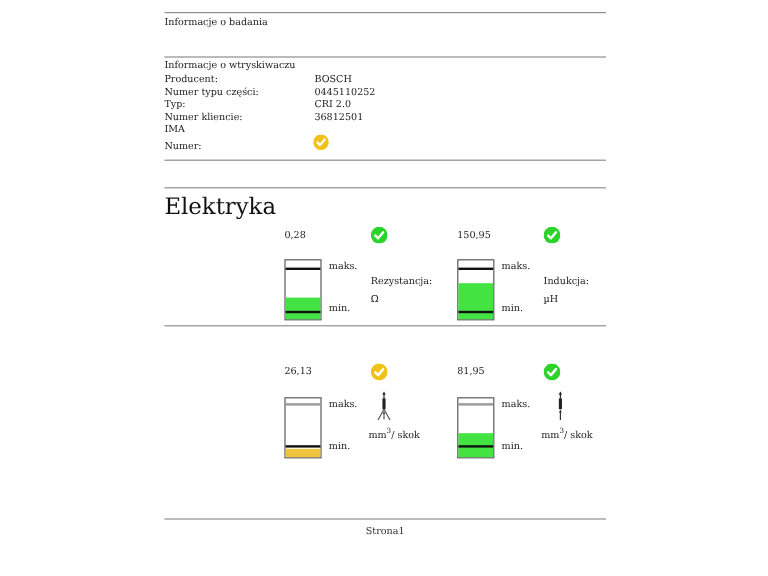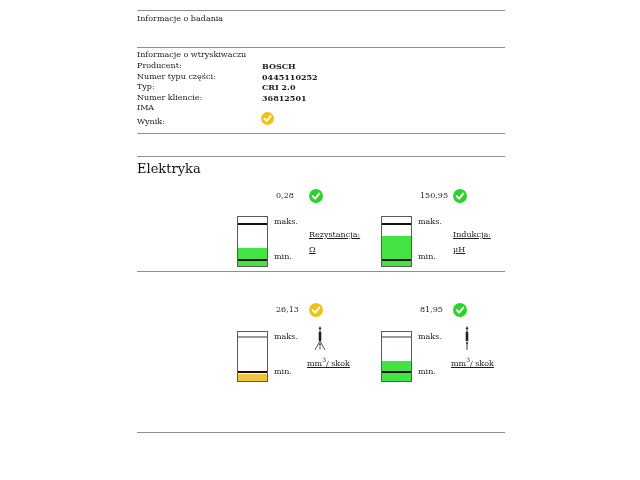--- a/index.html
+++ b/index.html
@@ -1,33 +1,33 @@
 <!DOCTYPE html>
 <html><head>
 <meta charset="utf-8">
 <style>
   html,body { margin:0; padding:0; background:#fff; }
   .page { position:relative; width:640px; height:480px; background:#ffffff;
           font-family:"DejaVu Serif", serif; font-size:8px; color:#1c1c1c; overflow:hidden; }
   .abs { position:absolute; }
   .rule { position:absolute; left:137px; width:368px; height:0; border-top:1px solid #8f8f8f; }
-  .sec-title { position:absolute; font-size:13px; color:#111; }
+  .sec-title { position:absolute; font-size:19px; color:#111; }
   .info-label { position:absolute; left:137px; }
-  .info-value { position:absolute; left:262px;font-weight:bold; }
+  .info-value { position:absolute; left:262px; }
   .gauge { position:absolute; width:230px; height:80px; }
-  .g-value { position:absolute; left:0; top:0;margin-left:39px; }
+  .g-value { position:absolute; left:0; top:0; }
   .g-status { position:absolute; left:72px; top:-2px; width:14px; height:14px; }
   .g-status svg { display:block; }
   [data-status="ok"] { color:#2bd32b; }
   [data-status="warning"] { color:#f2c117; }
   .bar { position:absolute; left:0; width:29px; height:49px; background:#fff; border:1px solid #5a5a5a; }
   .bar .fill { position:absolute; left:0; bottom:0; width:100%; height:0; }
   .bar .maxline, .bar .minline { position:absolute; left:0; width:100%; height:2px; background:#111; }
   .g-max, .g-min { position:absolute; left:37px; }
-  .g-measure, .g-unit { position:absolute; left:72px;text-decoration:underline; }
+  .g-measure, .g-unit { position:absolute; left:72px; }
   .g-inj { position:absolute; left:74px; }
   .g-inj svg { display:block; }
   sup { font-size:6px; }
   .footer { position:absolute; left:137px; top:438px; width:368px; text-align:center; color:#333; }
 </style>
 </head>
 <body>
 
 <div class="page">
 
@@ -42,21 +42,21 @@
     <span class="info-value" style="top:61px">BOSCH</span>
     <span class="info-label" style="top:72px">Numer typu części:</span>
     <span class="info-value" style="top:72px">0445110252</span>
     <span class="info-label" style="top:82px">Typ:</span>
     <span class="info-value" style="top:82px">CRI 2.0</span>
     <span class="info-label" style="top:93px">Numer kliencie:</span>
     <span class="info-value" style="top:93px">36812501</span>
     <span class="info-label" style="top:103px">IMA</span>
   </div>
 
-  <span class="info-label" style="top:117px">Wynik:</span>
+  <span class="info-label" style="top:117px">Numer:</span>
   <span class="abs" style="left:261px; top:112px" data-status="warning">
     <svg width="13" height="13" viewBox="0 0 14 14">
         <circle cx="7" cy="7" r="7" fill="currentColor"></circle>
         <path d="M3.8 7.3 L6.1 9.6 L10.3 4.6" stroke="#fff" stroke-width="2" fill="none" stroke-linecap="round" stroke-linejoin="round"></path>
       </svg>
   </span>
 
   <div class="rule" style="top:133px"></div>
   <div class="rule" style="top:156px"></div>
 
@@ -152,14 +152,15 @@
         <line x1="9" y1="2.5" x2="9" y2="6" stroke="#222" stroke-width="1"></line>
         <rect x="7.7" y="6" width="2.6" height="9" fill="#222"></rect>
         <path d="M9 15 L7.9 18 L10.1 18 Z" fill="#333"></path>
         <line x1="9" y1="16" x2="9" y2="24" stroke="#333" stroke-width="1"></line>
       </svg>
     </div>
     <div class="g-unit" style="left:70px; top:51px"><span>mm</span><sup>3</sup><span>/ skok</span></div>
   </div>
 
   <div class="rule" style="top:432px"></div>
+  <div class="footer">Strona1</div>
 
 </div>
 
 </body></html>

